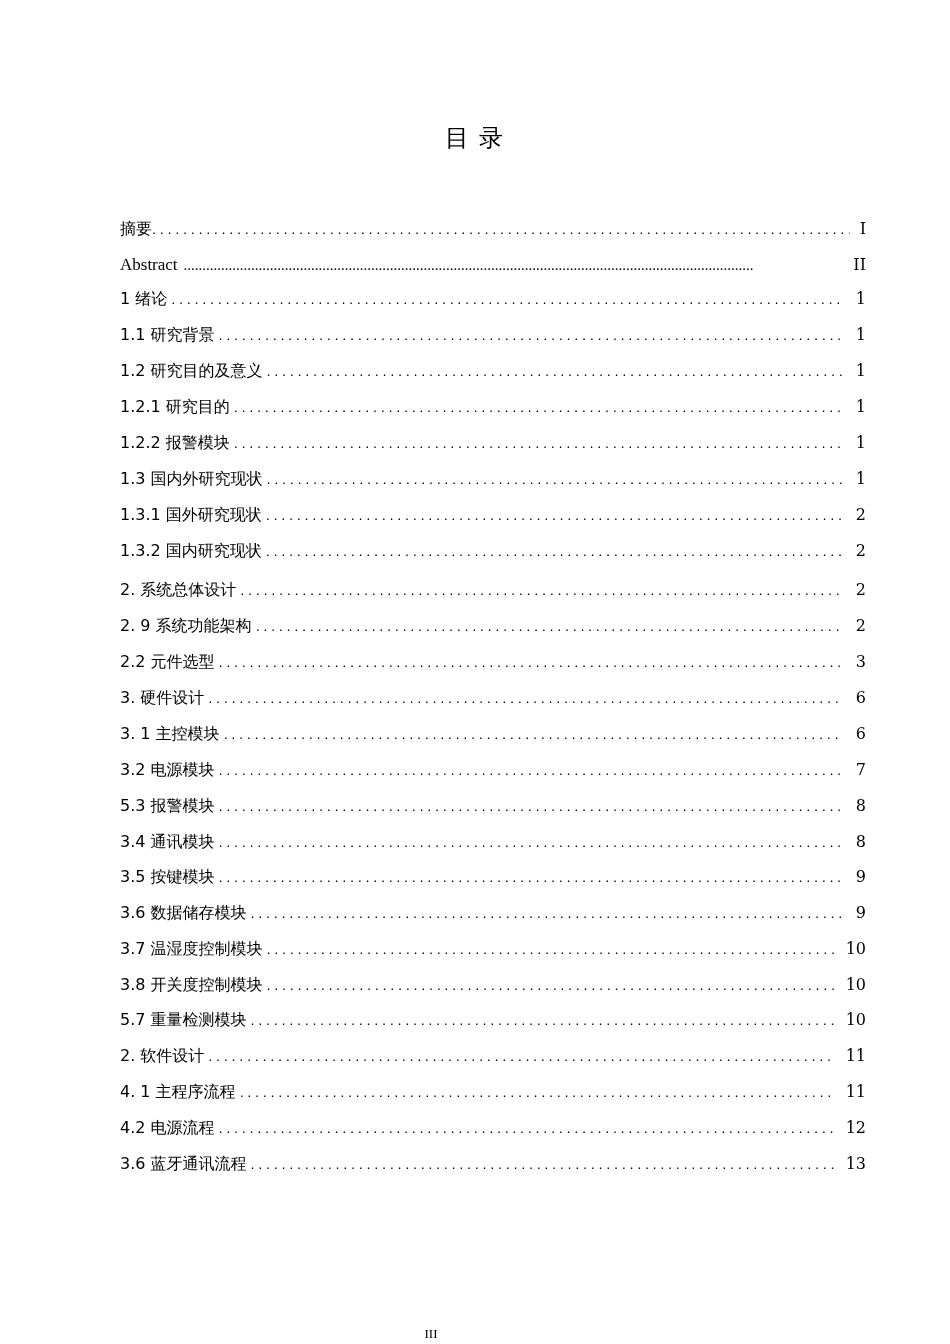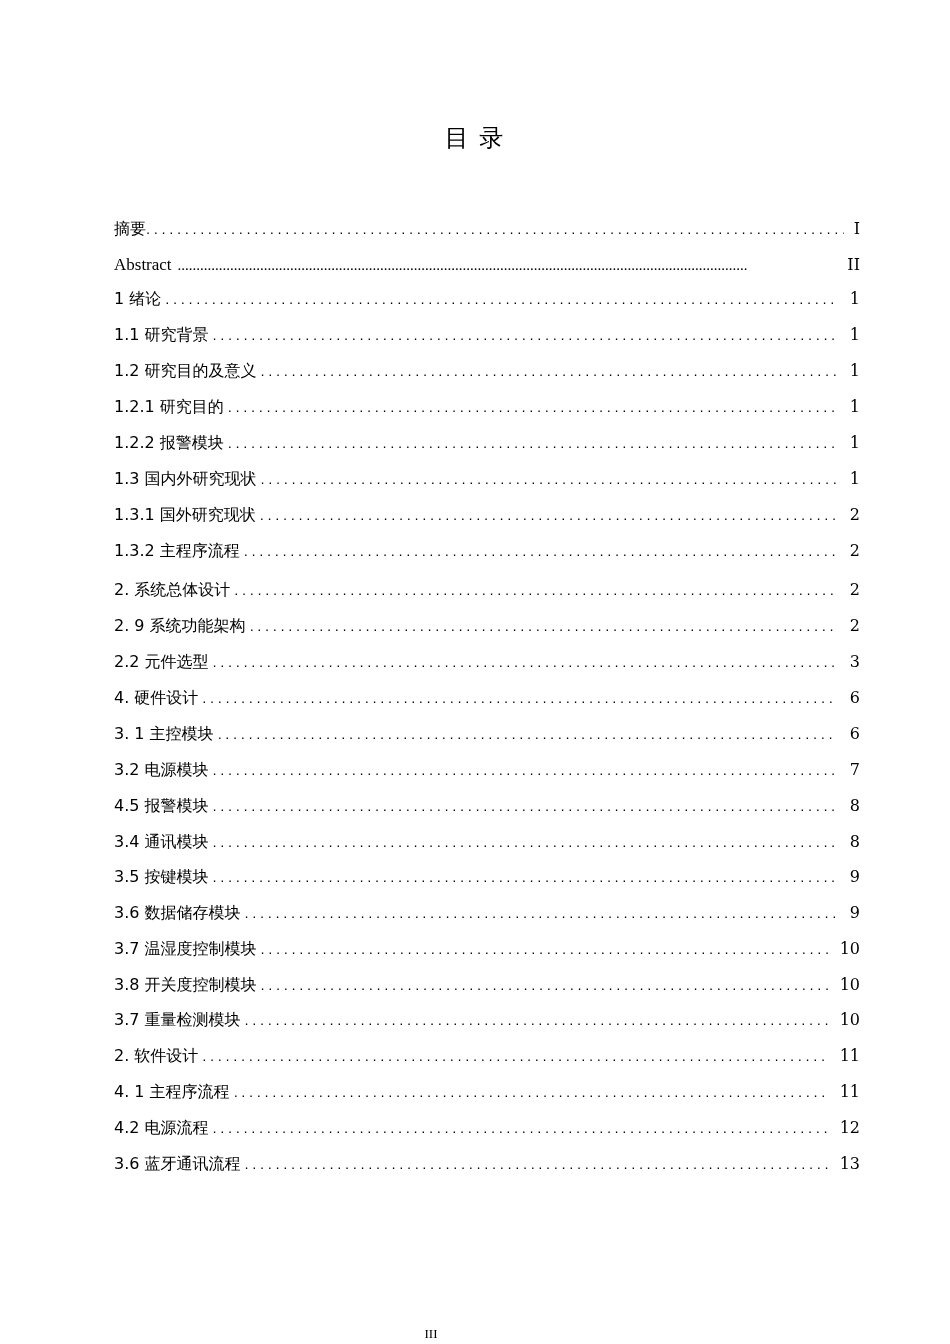--- a/index.html
+++ b/index.html
@@ -1,21 +1,21 @@
 <!DOCTYPE html>
 <html><head>
 <meta charset="utf-8">
 <style>
   html, body { margin: 0; padding: 0; background: #ffffff; }
   body { width: 950px; height: 1344px; position: relative; overflow: hidden;
          font-family: "Liberation Serif", "DejaVu Serif", serif; color: #000; }
   .title { position: absolute; top: 122px; left: 0; width: 950px; text-align: center;
-           font-family: Liberation Sans, sans-serif; font-size: 24px; letter-spacing: 2px; }
+           font-family: Liberation Serif, serif; font-size: 24px; letter-spacing: 2px; }
   .toc { position: absolute; left: 114px; width: 746px; top: 0; }
-  .row { position: absolute; left: 0; width: 746px; height: 24px; display: flex;
+  .row { position: absolute; left: 6px; width: 746px; height: 24px; display: flex;
          align-items: baseline; font-size: 17px; line-height: 24px; white-space: nowrap; overflow: hidden; }
   .row .label { font-family: "DejaVu Sans", sans-serif; font-size: 16px; flex: 0 0 auto; }
   .row .label.serif { font-family: "Liberation Serif", serif; font-size: 17px; text-align: right; }
   .row .dots { flex: 1 1 auto; overflow: hidden; margin: 0 4px; letter-spacing: 3.6px;
                font-family: "DejaVu Sans", sans-serif; font-size: 13px; color: #000; }
   .row .dots.tight { letter-spacing: 0px; font-family: "Liberation Serif", serif; font-size: 15px; margin-left: 6px; }
   .row .page { flex: 0 0 auto; text-align: right; font-family: "DejaVu Serif", serif; font-size: 16px; min-width: 12px; }
   .row .page.wide { padding-left: 8px; }
   .pnum { position: absolute; top: 1326px; left: 0; width: 862px; text-align: center;
           font-family: "Liberation Serif", serif; font-size: 13px; }
@@ -65,56 +65,56 @@
     <span class="label">1.3  国内外研究现状</span>
     <span class="dots">........................................................................................................................................................</span>
     <span class="page wide">1</span>
   </div>
   <div class="row" style="top:503px">
     <span class="label">1.3.1   国外研究现状</span>
     <span class="dots">........................................................................................................................................................</span>
     <span class="page wide">2</span>
   </div>
   <div class="row" style="top:539px">
-    <span class="label">1.3.2   主程序流程</span>
+    <span class="label">1.3.2   国内研究现状</span>
     <span class="dots">........................................................................................................................................................</span>
     <span class="page wide">2</span>
   </div>
   <div class="row" style="top:578px">
     <span class="label">2.  系统总体设计</span>
     <span class="dots">........................................................................................................................................................</span>
     <span class="page wide">2</span>
   </div>
   <div class="row" style="top:614px">
     <span class="label">2. 9   系统功能架构 </span>
     <span class="dots">........................................................................................................................................................</span>
     <span class="page wide">2</span>
   </div>
   <div class="row" style="top:650px">
     <span class="label">2.2  元件选型 </span>
     <span class="dots">........................................................................................................................................................</span>
     <span class="page wide">3</span>
   </div>
   <div class="row" style="top:686px">
-    <span class="label">4.  硬件设计 </span>
+    <span class="label">3.  硬件设计 </span>
     <span class="dots">........................................................................................................................................................</span>
     <span class="page wide">6</span>
   </div>
   <div class="row" style="top:722px">
     <span class="label">3. 1   主控模块 </span>
     <span class="dots">........................................................................................................................................................</span>
     <span class="page wide">6</span>
   </div>
   <div class="row" style="top:758px">
     <span class="label">3.2   电源模块 </span>
     <span class="dots">........................................................................................................................................................</span>
     <span class="page wide">7</span>
   </div>
   <div class="row" style="top:794px">
-    <span class="label">4.5  报警模块 </span>
+    <span class="label">5.3  报警模块 </span>
     <span class="dots">........................................................................................................................................................</span>
     <span class="page wide">8</span>
   </div>
   <div class="row" style="top:830px">
     <span class="label">3.4  通讯模块 </span>
     <span class="dots">........................................................................................................................................................</span>
     <span class="page wide">8</span>
   </div>
   <div class="row" style="top:865px">
     <span class="label">3.5  按键模块 </span>
@@ -130,21 +130,21 @@
     <span class="label">3.7  温湿度控制模块 </span>
     <span class="dots">........................................................................................................................................................</span>
     <span class="page wide">10</span>
   </div>
   <div class="row" style="top:973px">
     <span class="label">3.8  开关度控制模块 </span>
     <span class="dots">........................................................................................................................................................</span>
     <span class="page wide">10</span>
   </div>
   <div class="row" style="top:1008px">
-    <span class="label">3.7  重量检测模块 </span>
+    <span class="label">5.7  重量检测模块 </span>
     <span class="dots">........................................................................................................................................................</span>
     <span class="page wide">10</span>
   </div>
   <div class="row" style="top:1044px">
     <span class="label">2.  软件设计 </span>
     <span class="dots">........................................................................................................................................................</span>
     <span class="page wide">11</span>
   </div>
   <div class="row" style="top:1080px">
     <span class="label">4. 1  主程序流程 </span>

